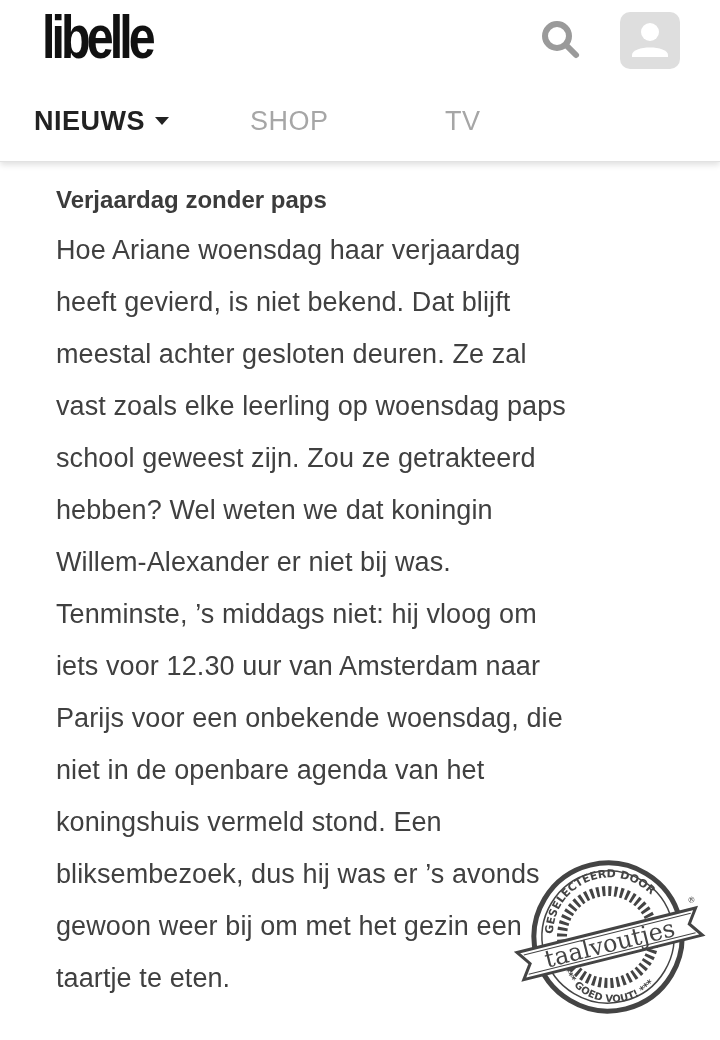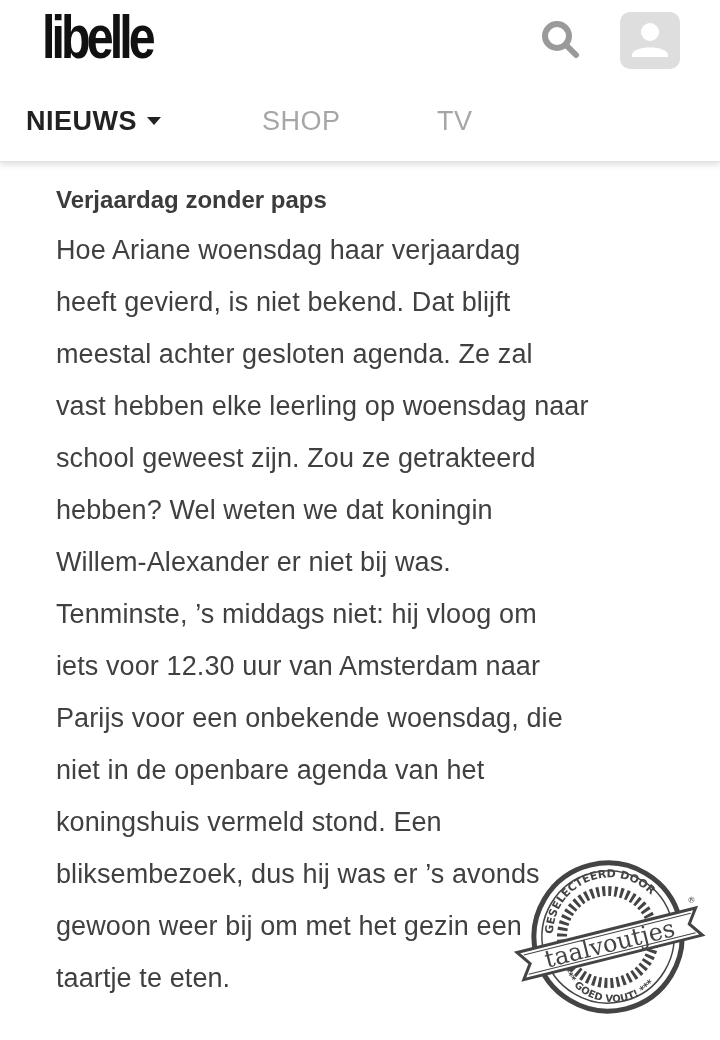--- a/index.html
+++ b/index.html
@@ -21,21 +21,21 @@
   }
   .search-btn {
     position: absolute; left: 536px; top: 16px; width: 48px; height: 48px;
     cursor: pointer;
   }
   .avatar-btn {
     position: absolute; left: 620px; top: 12px; width: 60px; height: 57px;
     background: #dedede; border-radius: 10px; cursor: pointer;
   }
   .nav {
-    position: absolute; top: 96px; left: 4px; width: 660px; height: 50px;
+    position: absolute; top: 96px; left: 12px; width: 660px; height: 50px;
   }
   .nav-item {
     position: absolute; top: 0; height: 50px; line-height: 50px;
     font-size: 27px; font-weight: 500; letter-spacing: 0.5px;
     color: #a6a6a6; cursor: pointer; white-space: nowrap;
   }
   .nav-item.active { color: #222; font-weight: 700; }
   .caret {
     display: inline-block; width: 0; height: 0; vertical-align: middle;
     border-left: 7px solid transparent; border-right: 7px solid transparent;
@@ -79,36 +79,36 @@
     <svg width="60" height="57" viewBox="0 0 60 57">
       <circle cx="30" cy="20" r="9" fill="#ffffff"></circle>
       <path d="M12 43 C12 33, 48 33, 48 43 L48 45 L12 45 Z" fill="#ffffff"></path>
     </svg>
   </div>
 
   <div class="nav">
     <div class="nav-item active" style="left:22px;">
       <span>NIEUWS</span><span class="caret"></span>
     </div>
-    <div class="nav-item muted" style="left:238px;margin-left:20px;">
+    <div class="nav-item muted" style="left:238px;">
       <span>SHOP</span>
     </div>
     <div class="nav-item muted" style="left:433px;">
       <span>TV</span>
     </div>
   </div>
 </div>
 
 <div class="article">
   <h3>Verjaardag zonder paps</h3>
   <p>
     <span class="line">Hoe Ariane woensdag haar verjaardag</span>
     <span class="line">heeft gevierd, is niet bekend. Dat blijft</span>
-    <span class="line">meestal achter gesloten agenda. Ze zal</span>
-    <span class="line">vast hebben elke leerling op woensdag naar</span>
+    <span class="line">meestal achter gesloten deuren. Ze zal</span>
+    <span class="line">vast zoals elke leerling op woensdag paps</span>
     <span class="line">school geweest zijn. Zou ze getrakteerd</span>
     <span class="line">hebben? Wel weten we dat koningin</span>
     <span class="line">Willem-Alexander er niet bij was.</span>
     <span class="line">Tenminste, ’s middags niet: hij vloog om</span>
     <span class="line">iets voor 12.30 uur van Amsterdam naar</span>
     <span class="line">Parijs voor een onbekende woensdag, die</span>
     <span class="line">niet in de openbare agenda van het</span>
     <span class="line">koningshuis vermeld stond. Een</span>
     <span class="line">bliksembezoek, dus hij was er ’s avonds</span>
     <span class="line">gewoon weer bij om met het gezin een</span>

